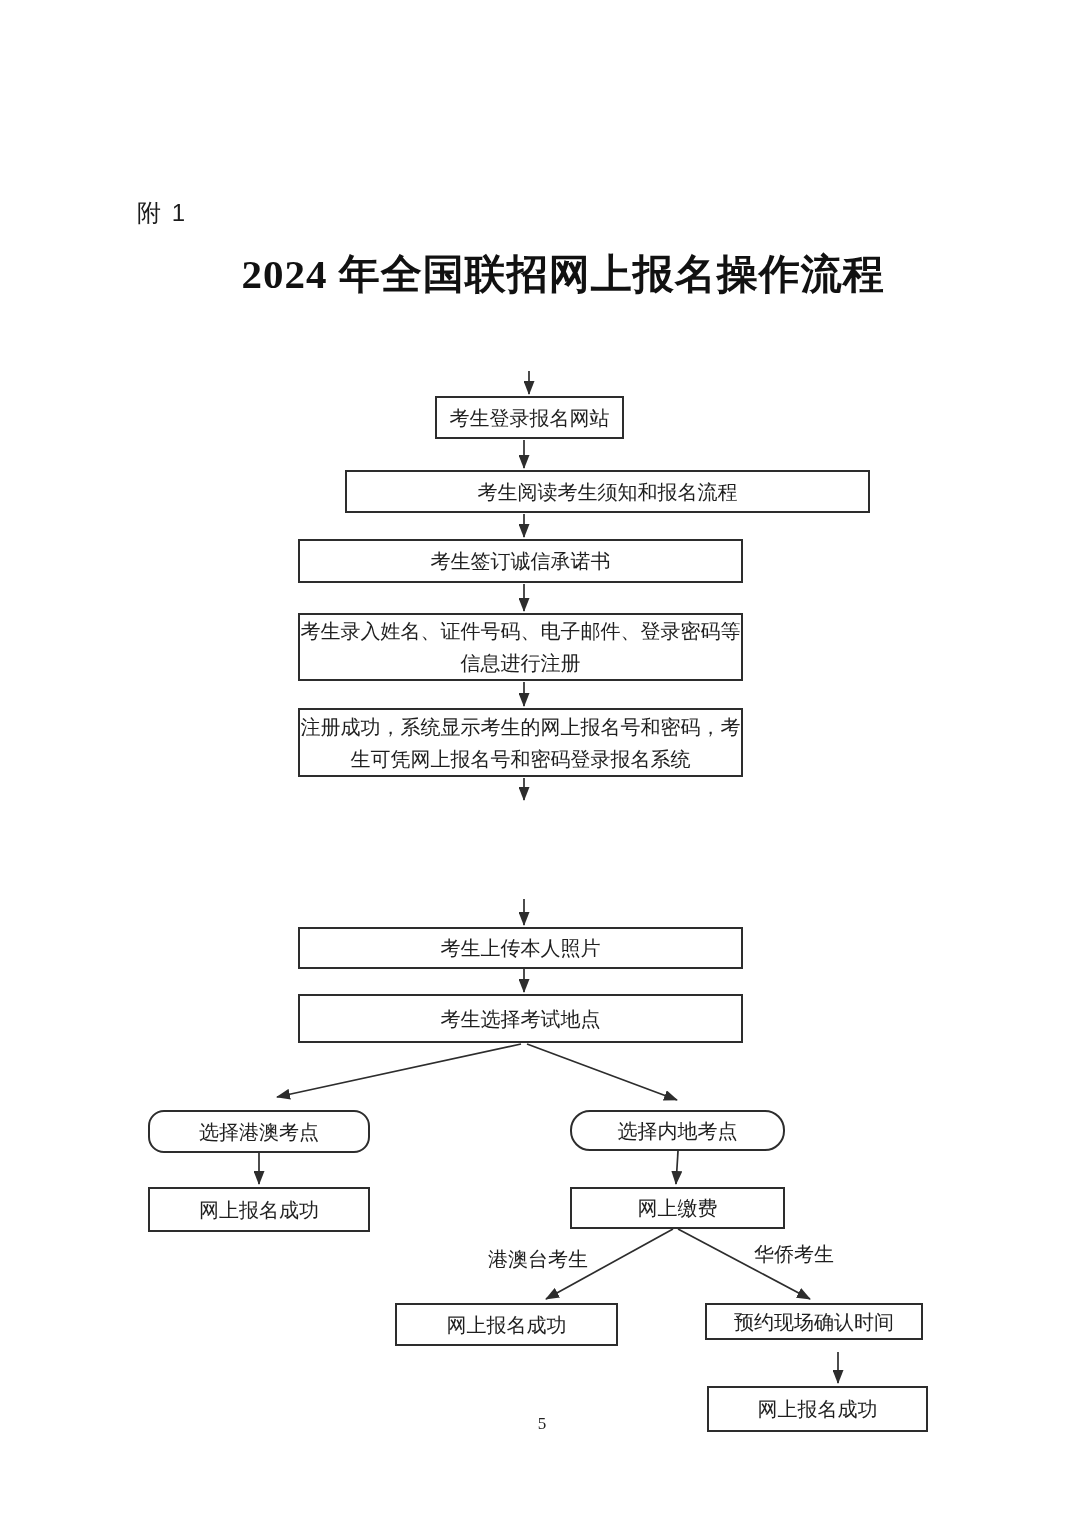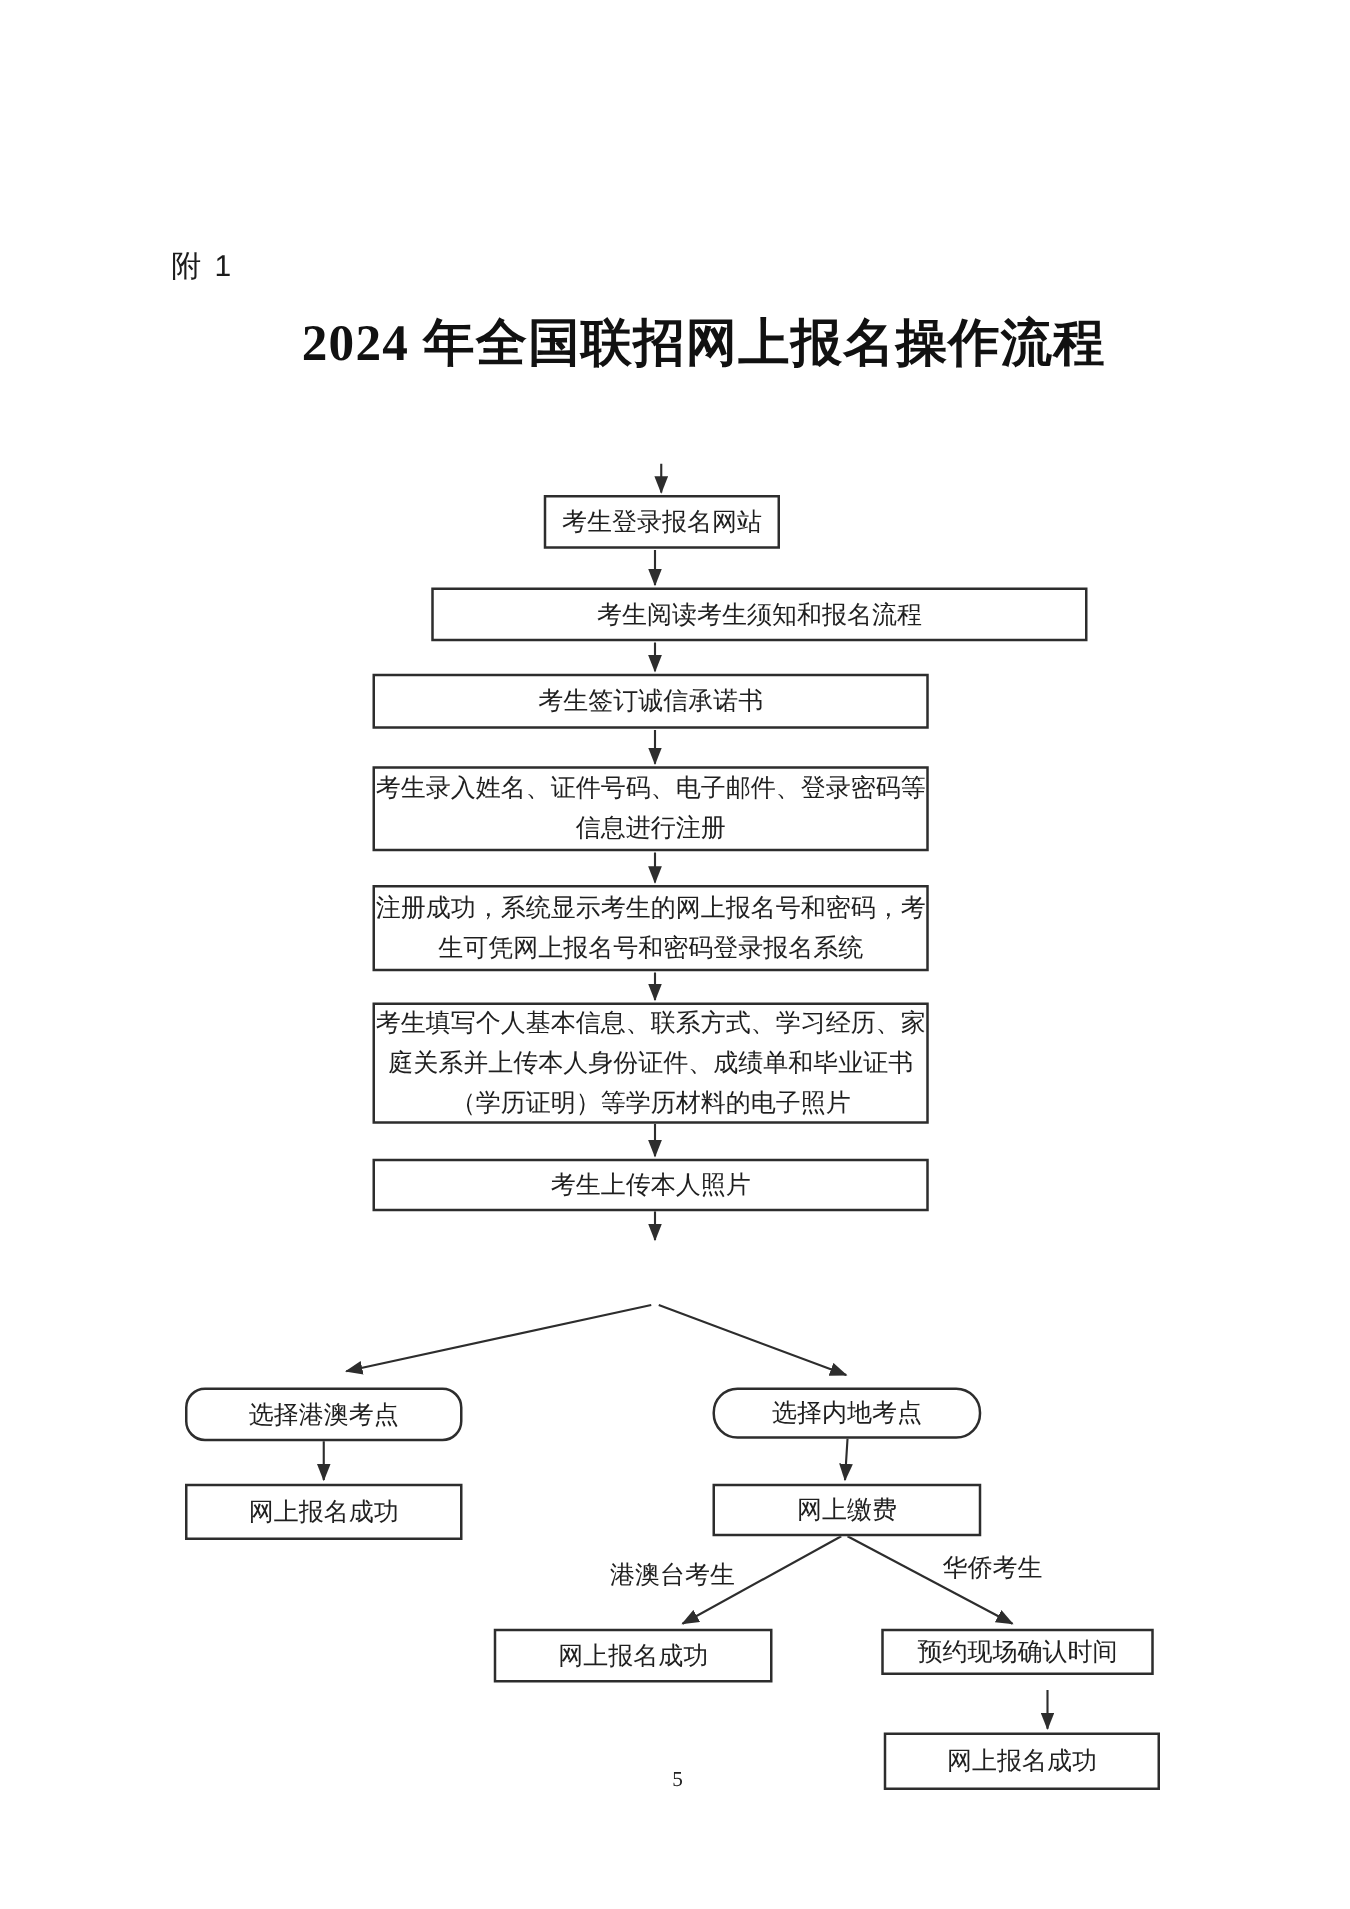--- a/index.html
+++ b/index.html
@@ -116,24 +116,24 @@
   <div class="node" style="left:435px; top:396px; width:189px; height:43px;">考生登录报名网站</div>
 
   <div class="node" style="left:298px; top:470px; width:525px; height:43px;margin-left:47px;">考生阅读考生须知和报名流程</div>
 
   <div class="node" style="left:298px; top:539px; width:445px; height:44px;">考生签订诚信承诺书</div>
 
   <div class="node" style="left:298px; top:613px; width:445px; height:68px;">考生录入姓名、证件号码、电子邮件、登录密码等信息进行注册</div>
 
   <div class="node" style="left:298px; top:708px; width:445px; height:69px;">注册成功，系统显示考生的网上报名号和密码，考生可凭网上报名号和密码登录报名系统</div>
 
-  <div class="node" style="left:298px; top:802px; width:445px; height:97px;">考生填写个人基本信息、联系方式、学习经历、家庭关系并上传本人身份证件、成绩单和毕业证书（学历证明）等学历材料的电子照片</div>
 
   <div class="node" style="left:298px; top:927px; width:445px; height:42px;">考生上传本人照片</div>
 
+  <div class="node" style="left:298px; top:994px; width:445px; height:49px;">考生选择考试地点</div>
 
   <div class="node" style="left:148px; top:1110px; width:222px; height:43px;border-radius:16px;">选择港澳考点</div>
 
   <div class="node" style="left:570px; top:1110px; width:215px; height:41px;border-radius:20px;">选择内地考点</div>
 
   <div class="node" style="left:148px; top:1187px; width:222px; height:45px;">网上报名成功</div>
 
   <div class="node" style="left:570px; top:1187px; width:215px; height:42px;">网上缴费</div>
 
   <div class="edge-label" style="left:488px; top:1246px;">港澳台考生</div>

